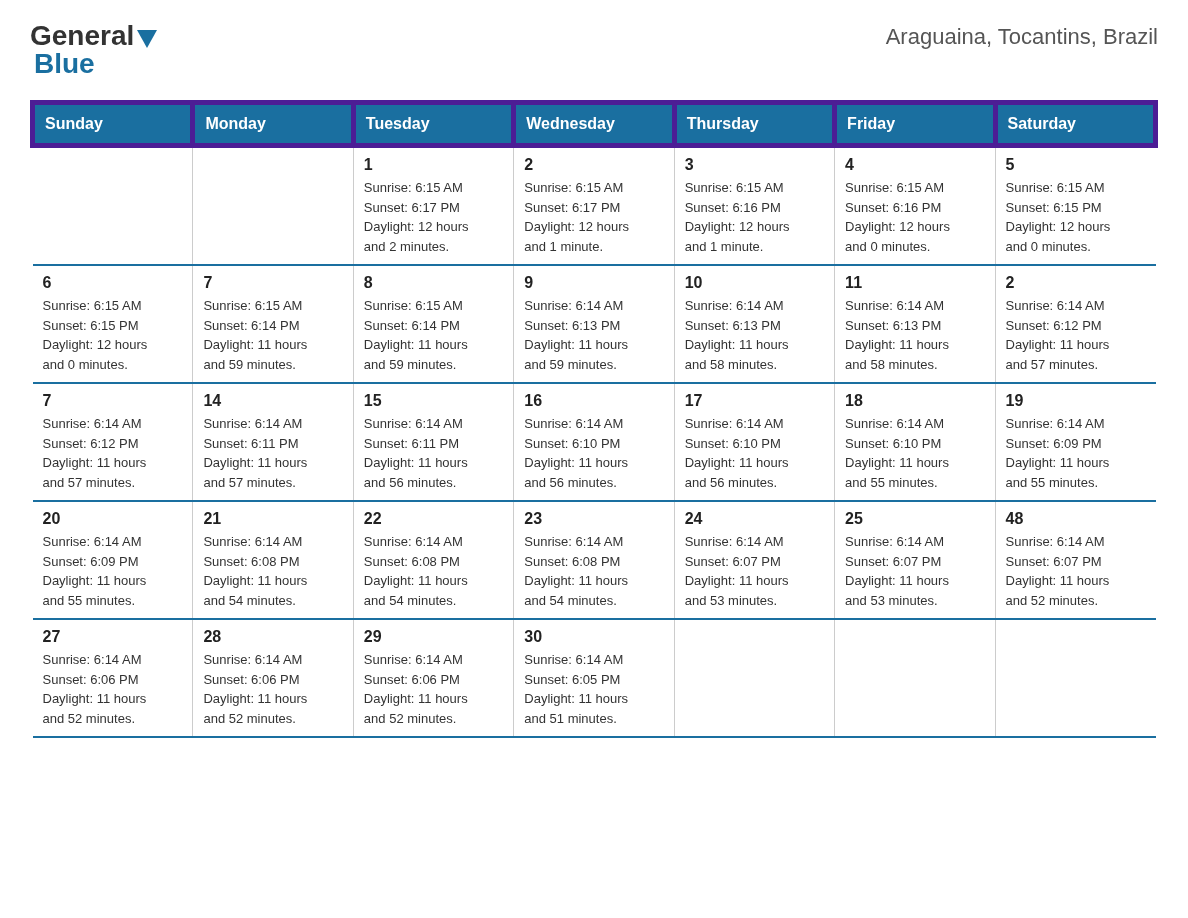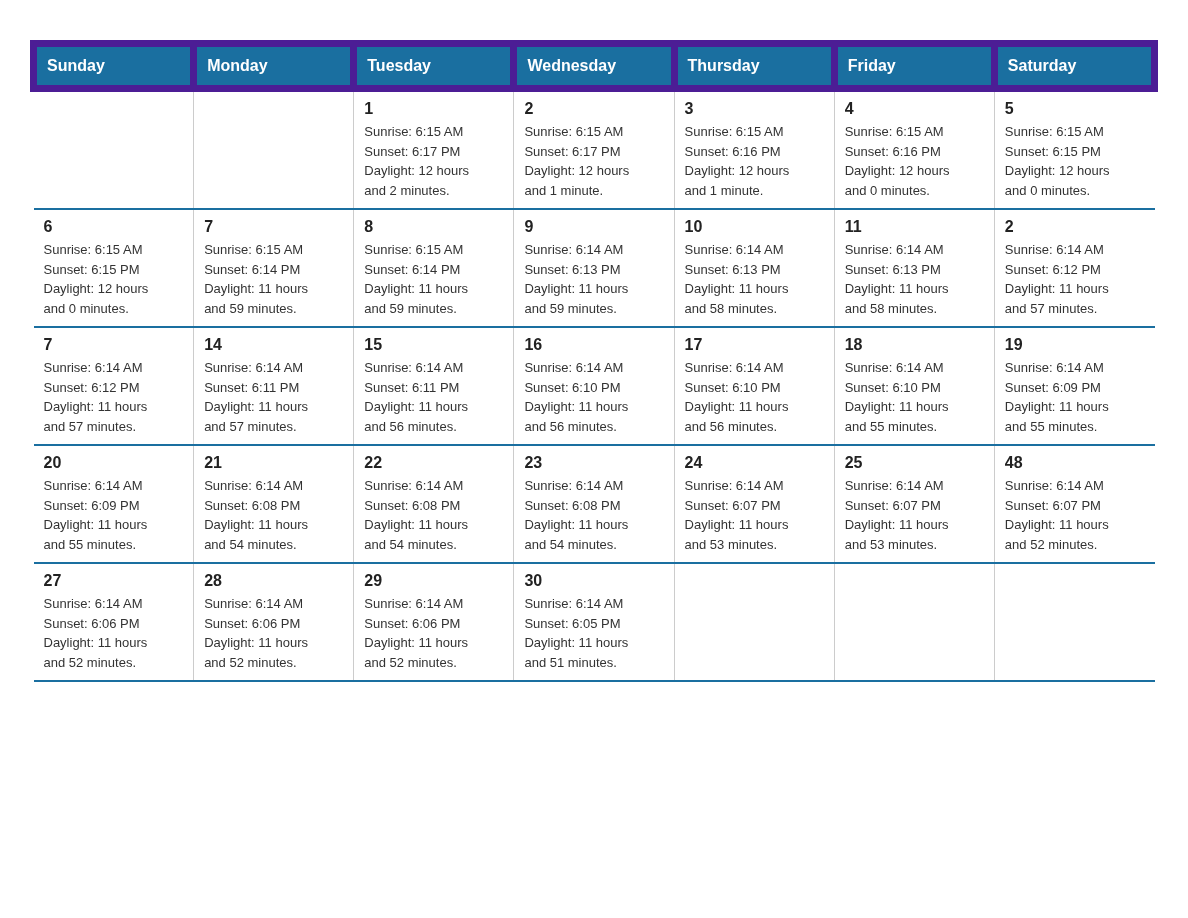--- a/index.html
+++ b/index.html
@@ -66,21 +66,21 @@
     }
     thead tr {
       background-color: #1a6fa0;
     }
     thead th {
       color: #fff;
       font-size: 16px;
       font-weight: bold;
       padding: 10px 10px;
       text-align: left;
-      border: 7px solid #4c1d95;
+      border: 5px solid #4c1d95;
       margin-top: 15px;
     }
     tbody tr {
       border-bottom: 2px solid #1a6fa0;
     }
     tbody td {
       vertical-align: top;
       padding: 8px 10px;
       font-size: 13px;
       color: #333;
@@ -100,21 +100,31 @@
       font-size: 13px;
       color: #333;
       line-height: 1.5;
     }
     .empty-cell { background: #fff; }
   </style>
 </head>
 <body>
 
 <div class="header">
+  <div class="logo">
+    <div class="logo-text">
+      <span class="logo-general">General</span>
+      <span class="logo-arrow"></span>
+    </div>
+    <div style="display:flex; align-items:center; margin-left: 2px;">
+      <span class="logo-blue">Blue</span>
+    </div>
+  </div>
   <div class="title-section">
+    <div class="location">Araguaina, Tocantins, Brazil</div>
   </div>
 </div>
 
 <table>
   <thead>
     <tr>
 
     <th>Sunday</th>
         <th>Monday</th>
         <th>Tuesday</th>

